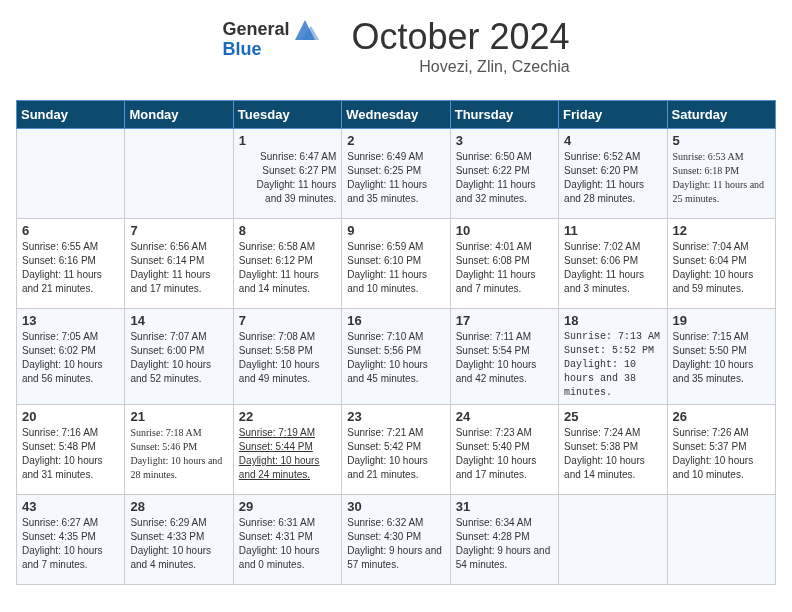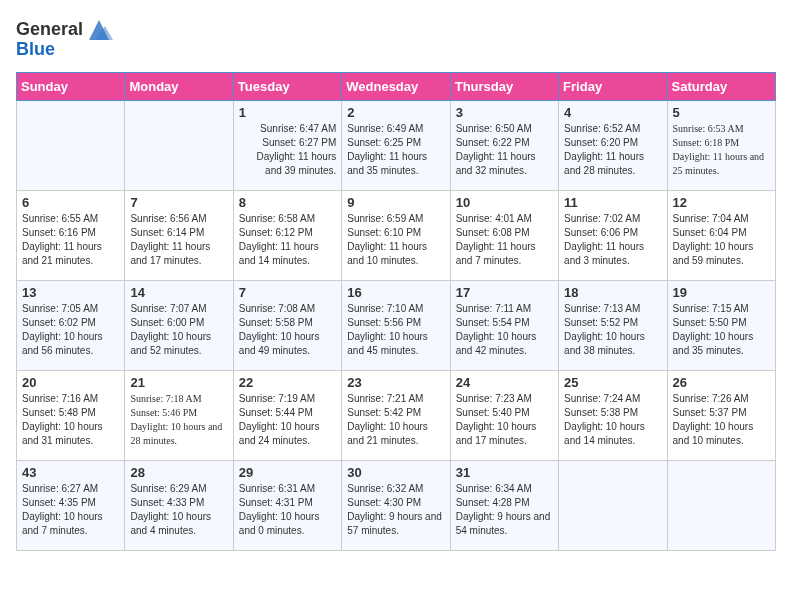--- a/index.html
+++ b/index.html
@@ -9,23 +9,23 @@
       width: 792px;
       min-height: 612px;
       padding: 0;
     }
     .container {
       width: 792px;
       padding: 16px 16px 8px 16px;
     }
     .header {
       display: flex;
-      justify-content: space-between;
+      justify-content: center;
       align-items: flex-start;
-      margin-bottom: 12px;
+      margin-bottom: 24px;
       gap: 32px;
     }
     .logo {
       display: flex;
       align-items: center;
       gap: 0;
     }
     .logo-text {
       font-size: 18px;
       font-weight: bold;
@@ -53,21 +53,21 @@
     .location-title {
       font-size: 16px;
       color: #555;
     }
     table {
       width: 100%;
       border-collapse: collapse;
       table-layout: fixed;
     }
     thead tr th {
-      background-color: #ec4899;
+      background-color: #0c4a6e;
       color: #fff;
       font-size: 13px;
       font-weight: bold;
       padding: 6px 4px;
       text-align: left;
       border: 1px solid #5590d0;
     }
     tbody tr td {
       border: 1px solid #ccc;
       vertical-align: top;
@@ -106,20 +106,22 @@
           <span class="logo-text logo-general">General</span>
           <svg class="logo-icon" viewBox="0 0 28 28" xmlns="http://www.w3.org/2000/svg">
             <polygon points="4,24 14,4 24,24" fill="#3578c8" opacity="0.85"></polygon>
             <polygon points="10,24 20,10 28,24" fill="#3578c8" opacity="0.5"></polygon>
           </svg>
         </div>
         <span class="logo-text logo-blue" style="margin-top:-4px;">Blue</span>
       </div>
     </div>
     <div class="title-block">
+      <div class="month-title">October 2024</div>
+      <div class="location-title">Hovezi, Zlin, Czechia</div>
     </div>
   </div>
 
   <table>
     <thead>
       <tr>
       <th>Sunday</th>
           <th>Monday</th>
           <th>Tuesday</th>
           <th>Wednesday</th>
@@ -233,21 +235,21 @@
 Daylight: 10 hours and 45 minutes.</div>
           </td>
           <td>
             <span class="day-number">17</span>
             <div class="day-info" style="white-space: pre-line;">Sunrise: 7:11 AM
 Sunset: 5:54 PM
 Daylight: 10 hours and 42 minutes.</div>
           </td>
           <td>
             <span class="day-number">18</span>
-            <div class="day-info" style="white-space: pre-line;">Sunrise: 7:13 AM
+            <div class="day-info" style="white-space: pre-line; font-family: Liberation Mono, monospace;">Sunrise: 7:13 AM
 Sunset: 5:52 PM
 Daylight: 10 hours and 38 minutes.</div>
           </td>
           <td>
             <span class="day-number">19</span>
             <div class="day-info" style="white-space: pre-line;">Sunrise: 7:15 AM
 Sunset: 5:50 PM
 Daylight: 10 hours and 35 minutes.</div>
           </td>
         </tr>
@@ -259,21 +261,21 @@
 Daylight: 10 hours and 31 minutes.</div>
           </td>
           <td>
             <span class="day-number">21</span>
             <div class="day-info" style="white-space: pre-line; font-family: Liberation Serif, serif;">Sunrise: 7:18 AM
 Sunset: 5:46 PM
 Daylight: 10 hours and 28 minutes.</div>
           </td>
           <td>
             <span class="day-number">22</span>
-            <div class="day-info" style="white-space: pre-line;">Sunrise: 7:19 AM
+            <div class="day-info" style="white-space: pre-line; text-decoration: underline;">Sunrise: 7:19 AM
 Sunset: 5:44 PM
 Daylight: 10 hours and 24 minutes.</div>
           </td>
           <td>
             <span class="day-number">23</span>
             <div class="day-info" style="white-space: pre-line;">Sunrise: 7:21 AM
 Sunset: 5:42 PM
 Daylight: 10 hours and 21 minutes.</div>
           </td>
           <td>

